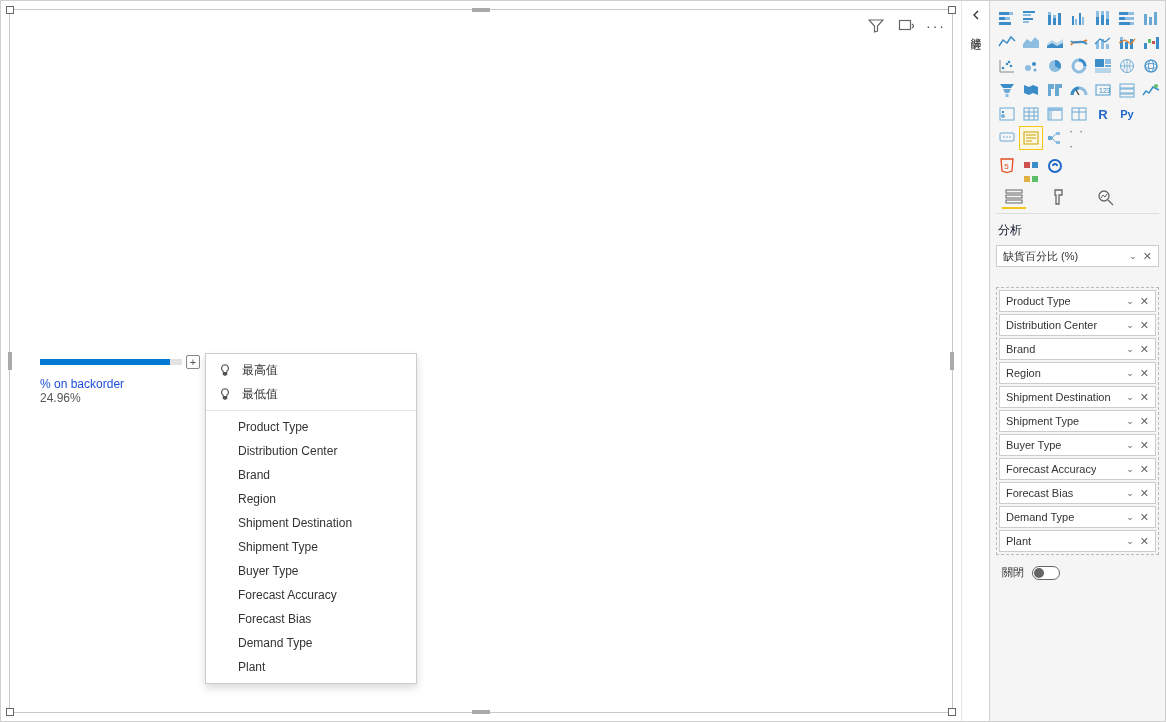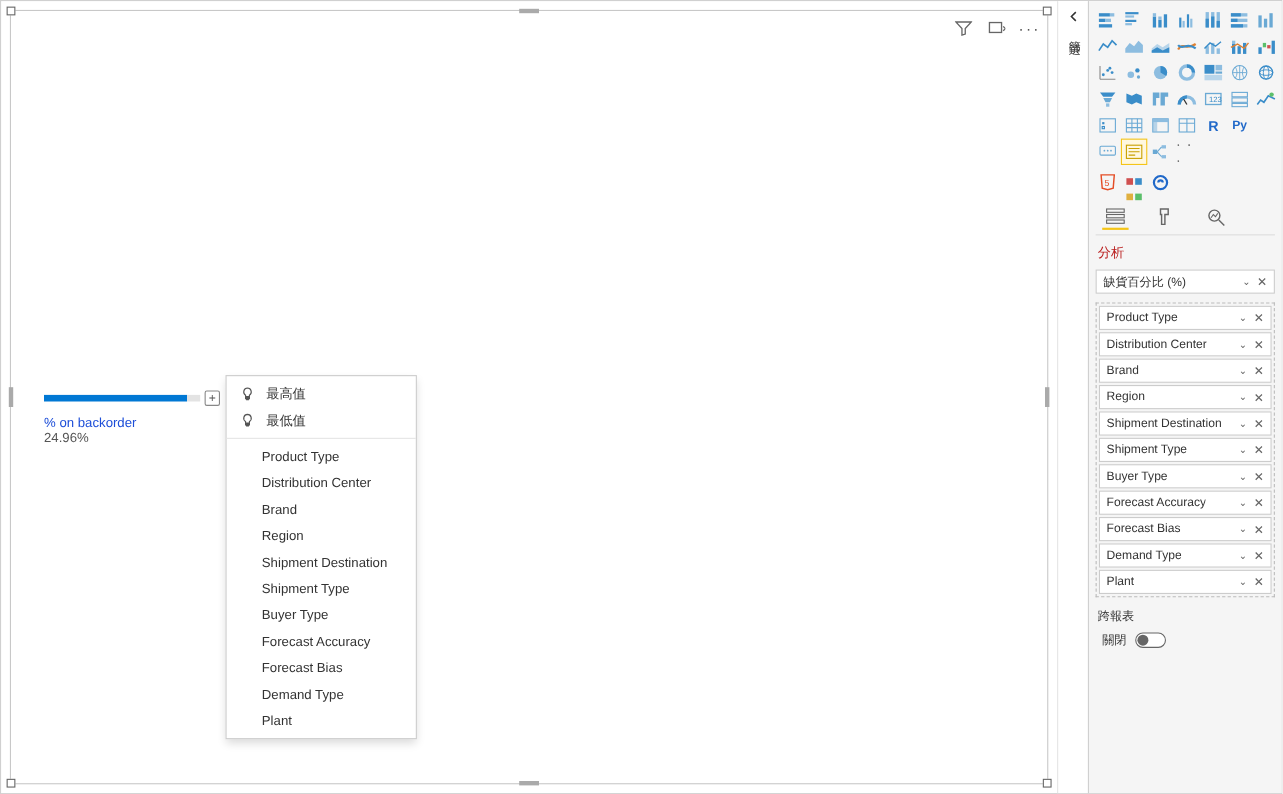--- a/index.html
+++ b/index.html
@@ -19,21 +19,21 @@
   .sel-mid.mr { right: -2px; top: 50%; width: 4px; height: 18px; margin-top: -9px; }
   .visual-header { position: absolute; top: 8px; right: 8px; display: flex; gap: 14px; align-items: center; }
   .vh-icon { width: 16px; height: 16px; color: #555; display: flex; align-items: center; justify-content: center; }
   .vh-dots { letter-spacing: 2px; font-size: 14px; }
   .kpi-visual { position: absolute; left: 30px; top: 345px; }
   .kpi-bar { width: 130px; height: 6px; background: #0078d4; }
   .kpi-bar-row { display:flex; align-items:center; }
   .plus-btn { width: 14px; height: 14px; margin-left: 4px; border: 1px solid #888; border-radius: 2px; color: #555; font-size: 11px; line-height: 12px; text-align: center; cursor: pointer; }
   .kpi-title { margin-top: 8px; font-size: 12px; color: #1d4ed8; }
   .kpi-value { font-size: 12px; color: #555; }
-  .popup-menu { position: absolute; left: 195px; top: 331px; width: 174px; background: #fff; border: 1px solid #ccc; box-shadow: 0 4px 8px rgba(0,0,0,0.15); z-index: 10; }
+  .popup-menu { position: absolute; left: 195px; top: 343px; width: 212px; background: #fff; border: 1px solid #ccc; box-shadow: 0 4px 8px rgba(0,0,0,0.15); z-index: 10; }
   .popup-top { padding: 4px 0; border-bottom: 1px solid #e5e5e5; }
   .popup-row { display: flex; align-items: center; padding: 4px 12px; gap: 10px; height: 24px; cursor: pointer; }
   .bulb { width: 14px; height: 14px; color: #555; }
   .popup-list { padding: 4px 0; }
   .popup-list .popup-row { padding-left: 32px; }
   .filters-tab { width: 28px; background: #fff; border-left: 1px solid #e5e5e5; display: flex; flex-direction: column; align-items: center; padding-top: 8px; gap: 8px; }
   .filters-tab .chev { color: #333; }
   .filters-tab .vert { writing-mode: vertical-rl; text-orientation: upright; font-size: 11px; color: #333; letter-spacing: 2px; }
   .viz-pane { width: 176px; background: #f5f5f5; border-left: 1px solid #d0d0d0; display: flex; flex-direction: column; padding: 6px 6px 10px 6px; overflow: hidden; }
   .viz-gallery { display: grid; grid-template-columns: repeat(7, 22px); grid-auto-rows: 22px; gap: 2px; margin-bottom: 4px; }
@@ -41,22 +41,22 @@
   .viz-ico svg { width: 18px; height: 16px; }
   .ext-row { display: flex; gap: 6px; padding: 4px 0 8px 2px; align-items: center; }
   .ext-row .ext { width: 18px; height: 18px; display: flex; align-items: center; justify-content: center; }
   .html5 { color: #e44d26; }
   .grid4 { width: 16px; height: 16px; }
   .grid4 span { display: inline-block; width: 6px; height: 6px; margin: 1px; }
   .circleicon { color: #2169c9; }
   .tab-strip { display: flex; gap: 22px; padding: 2px 6px 4px 6px; border-bottom: 1px solid #ddd; }
   .tab-ico { width: 24px; height: 24px; display: flex; align-items: center; justify-content: center; color: #666; cursor: pointer; }
   .tab-ico.active { border-bottom: 2px solid #f5c518; }
-  .section-label { font-size: 12px; padding: 8px 2px 6px 2px; color: #b91c1c; }
-  .field-well { border: 1px solid #ccc; background: #fff; margin: 0 0 8px 0; padding: 3px 6px; display: flex; align-items: center; justify-content: space-between; height: 22px; cursor: pointer; }
+  .section-label { font-size: 12px; padding: 8px 2px 6px 2px; color: #0f172a; }
+  .field-well { border: 1px solid #ccc; background: #fff; margin: 0 0 20px 0; padding: 3px 6px; display: flex; align-items: center; justify-content: space-between; height: 22px; cursor: pointer; }
   .field-well .fw-text { white-space: nowrap; overflow: hidden; text-overflow: ellipsis; font-size: 11px; color: #333; }
   .fw-right { display: flex; align-items: center; gap: 6px; color: #666; }
   .fw-chev { font-size: 9px; }
   .fw-x { font-size: 11px; cursor: pointer; }
   .explain-group { border: 1px dashed #bbb; padding: 2px; display: flex; flex-direction: column; gap: 2px; margin-bottom: 8px; }
   .explain-group .field-well { margin: 0; border-style: solid; }
   .drill-header { font-size: 13px; padding: 8px 2px 4px 2px; }
   .drill-sub { font-size: 11px; padding: 2px 2px 4px 2px; color: #333; }
   .toggle-row { display: flex; align-items: center; gap: 8px; padding: 2px 6px; font-size: 11px; }
   .toggle { width: 28px; height: 14px; border: 1px solid #666; border-radius: 8px; position: relative; background: #fff; }
@@ -566,21 +566,20 @@
         </div>
       <div class="field-well">
           <span class="fw-text">Plant</span>
           <span class="fw-right">
             <span class="fw-chev">⌄</span>
             <span class="fw-x">✕</span>
           </span>
         </div>
     </div>
 
-    <div class="drill-sub">跨報表</div>
     <div class="toggle-row">
       <span>關閉</span>
       <div class="toggle">
           <div class="knob"></div>
         </div>
     </div>
   </div>
 
 </div>
 

